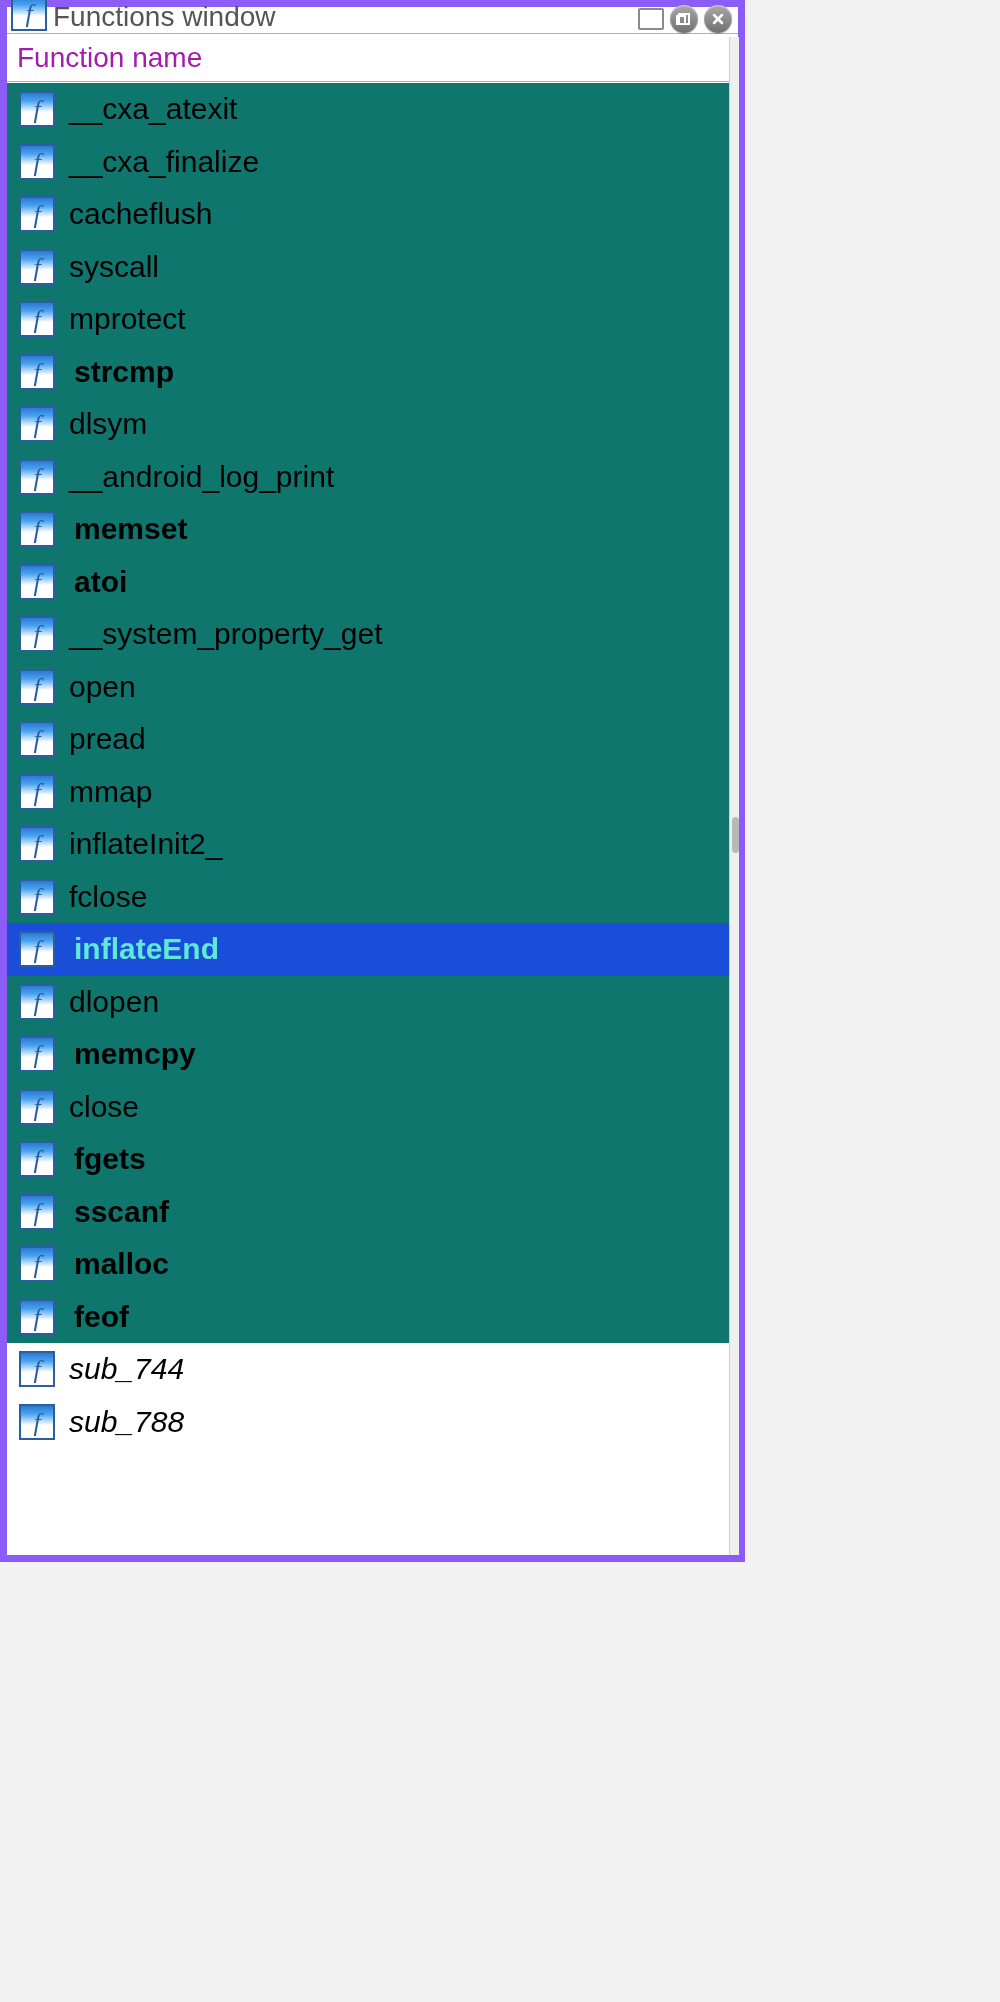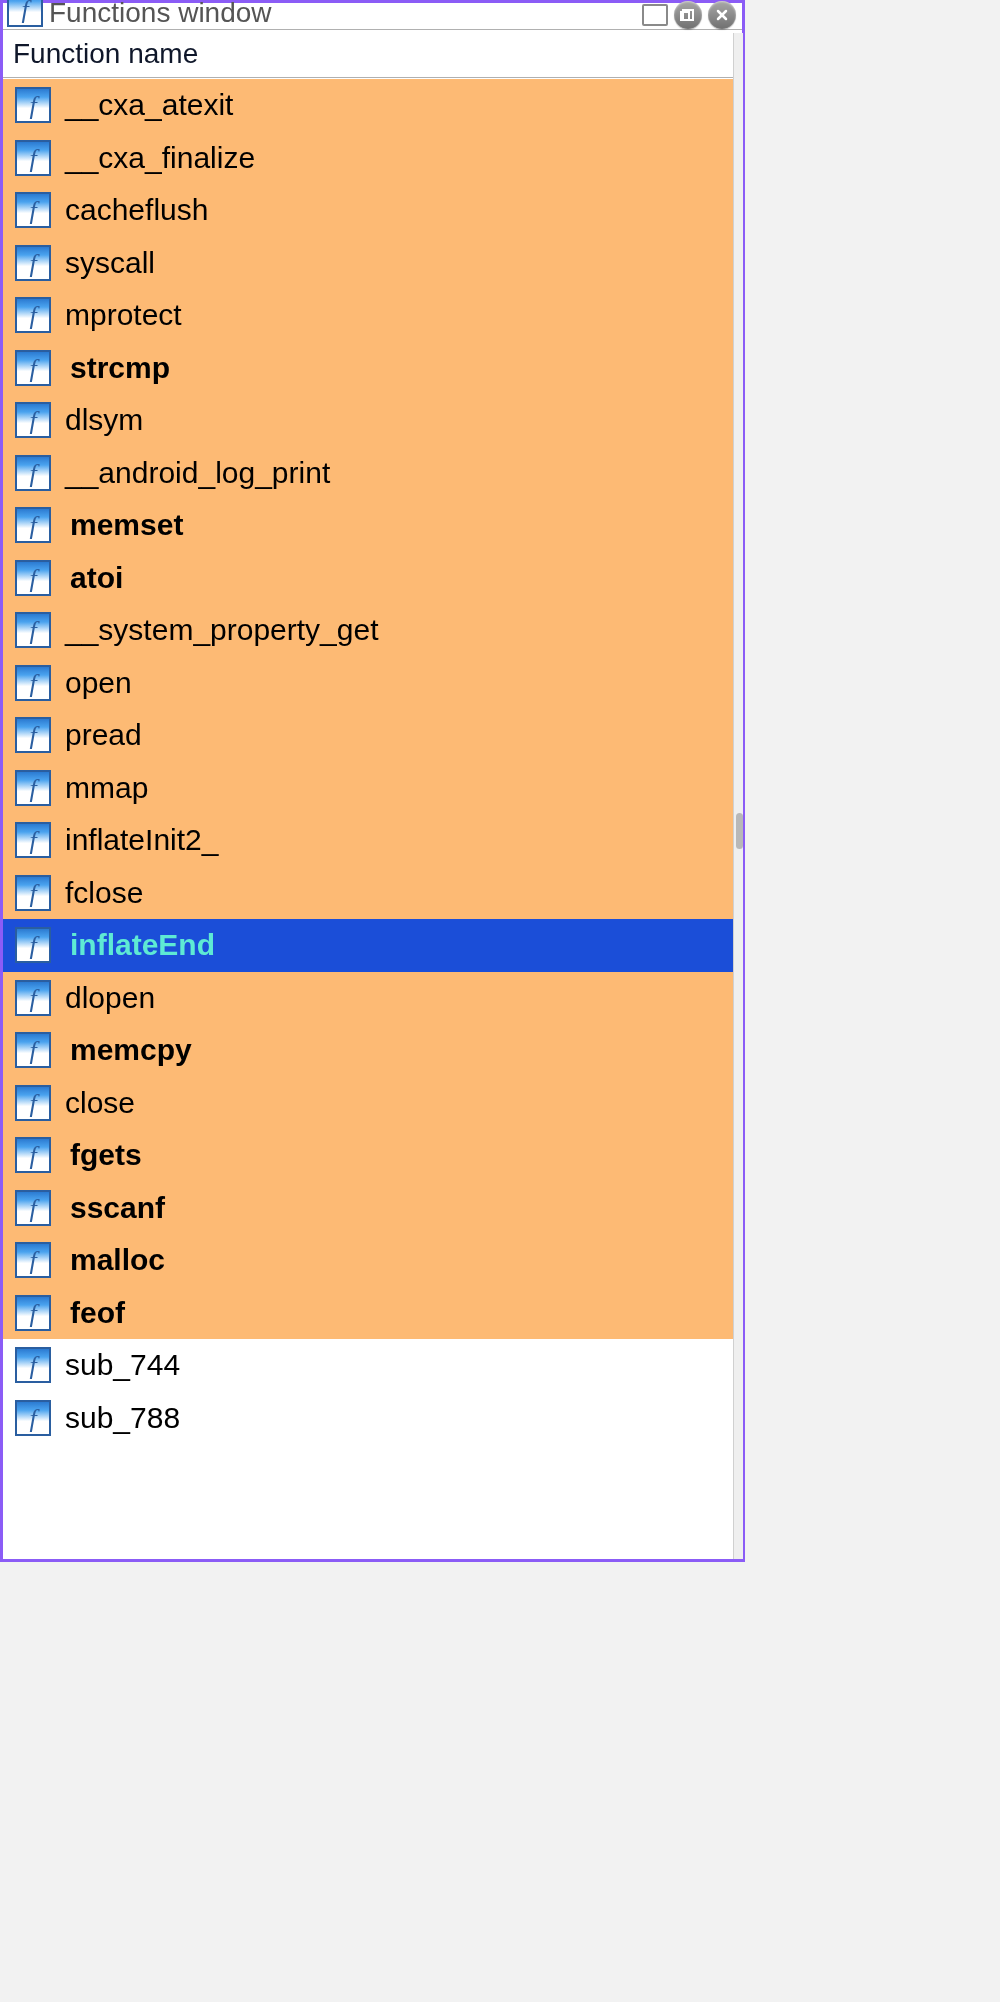--- a/index.html
+++ b/index.html
@@ -18,21 +18,21 @@
     height: 2002px;
   }
 
   
   .panel {
     position: absolute;
     left: 0;
     top: 0;
     width: 745px;
     height: 1562px;
-    border: 3px solid #8b5cf6;
+    border: 7px solid #8b5cf6;
     background: #ffffff;
     box-sizing: border-box;
   }
 
   
   .titlebar {
     position: relative;
     height: 26px;           
     border-bottom: 1px solid #b0b0b0;
     display: flex;
@@ -78,21 +78,21 @@
   }
 
   
   .col-header {
     height: 48px;
     border-bottom: 1px solid #b0b0b0;
     display: flex;
     align-items: center;
     padding-left: 10px;
     font-size: 28px;
-    color: #0f172a;
+    color: #a21caf;
     background: #fff;
     box-sizing: border-box;
   }
 
   
   .list {
     position: absolute;
     left: 0;
     right: 0;
     top: 76px;
@@ -101,22 +101,22 @@
   }
   .row {
     height: 52.5px;
     display: flex;
     align-items: center;
     padding-left: 12px;
     font-size: 30px;
     color: #000;
     box-sizing: border-box;
   }
-  .row.pink   { background: #fdba74; }
-  .row.white  { background: #ffffff; }
+  .row.pink   { background: #0f766e; }
+  .row.white  { background: #ffffff; font-style: italic; }
   .row.selected {
     background: #1b4ed8;
     color: #5eead4;
   }
   .row.bold .fn-name { font-weight: 700; padding-left: 19px; }
 
   .fn-name { padding-left: 14px; }
 
   
   .f-icon {

